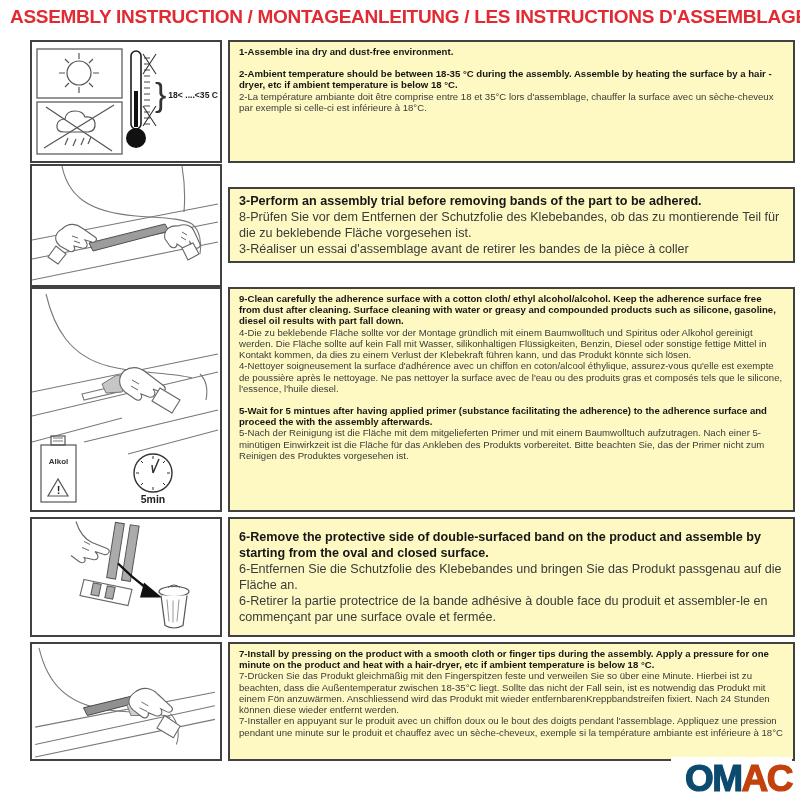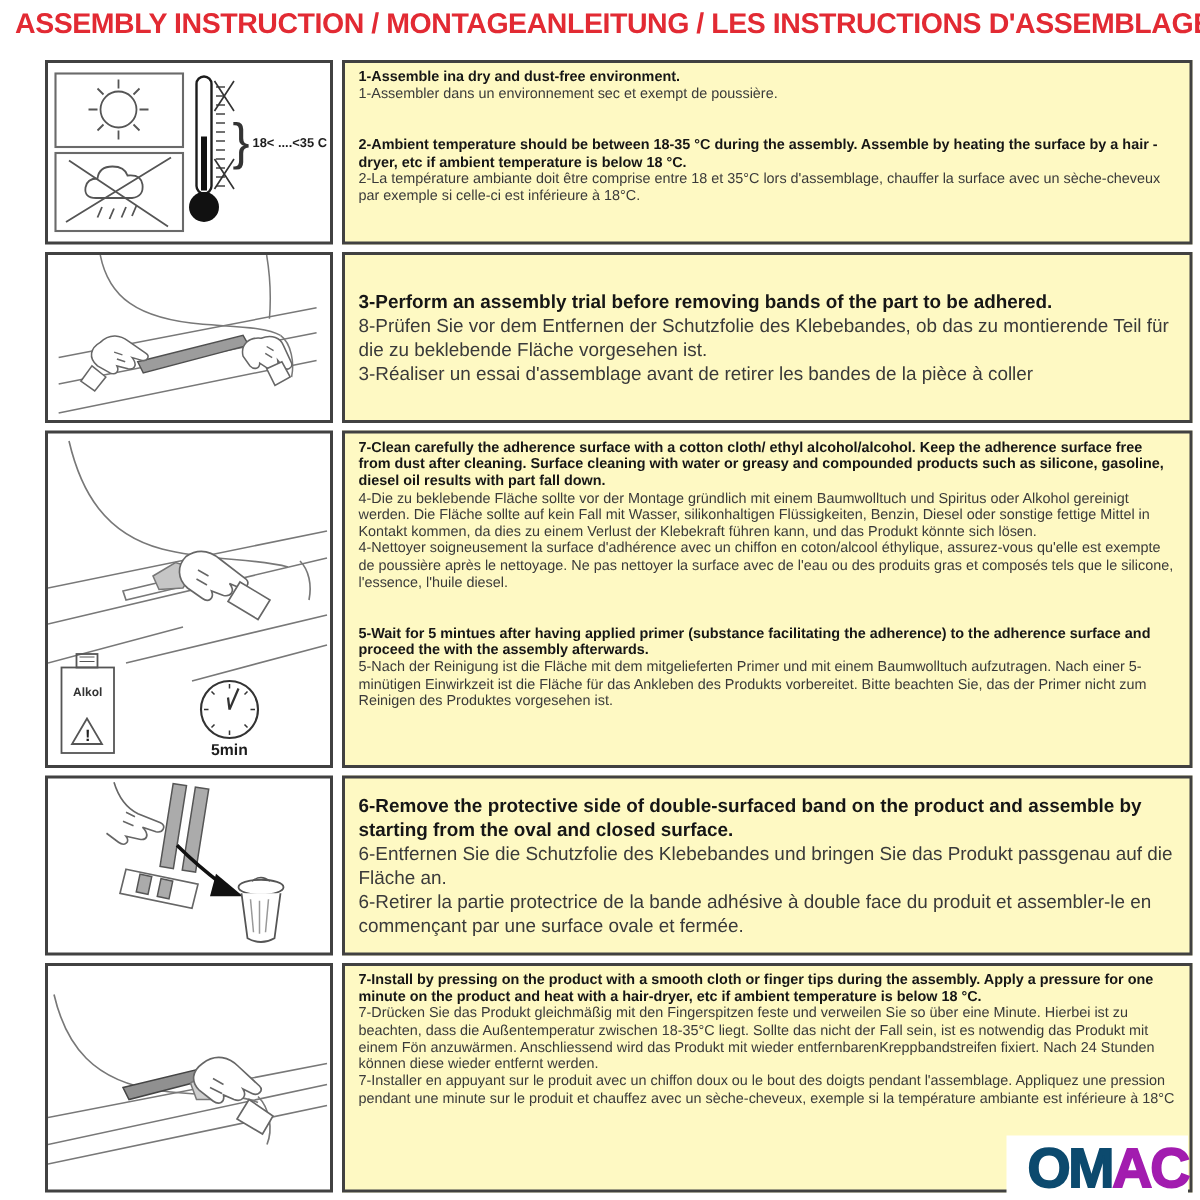--- a/index.html
+++ b/index.html
@@ -30,44 +30,44 @@
   }
   .icon-box svg { width: 100%; height: 100%; display: block; }
   .text-box {
     flex: 1;
     border: 2px solid #414141;
     background: #fef9c3;
     padding: 4px 9px;
     overflow: hidden;
   }
   .h1 { height: 123px; }
-  .h2 { height: 114px; }
+  .h2 { height: 114px; align-items: center; }
   .h3 { height: 225px; }
   .h4 { height: 120px; }
-  .h5 { height: 153px; }
+  .h5 { height: 119px; }
 
   .text-box p { font-size: 9.6px; line-height: 1.17; color: #3a3a3a; }
   .text-box p.b { font-weight: bold; color: #161616; }
-  .group + .group { margin-top: 23px; }
+  .group + .group { margin-top: 11px; }
   .big { display: flex; flex-direction: column; justify-content: center; }
   .big p { font-size: 12.6px; line-height: 1.28; }
 
   .logo {
     position: absolute;
     right: 8px; bottom: 1px;
     background: #fff;
     padding: 3px 0 2px 14px;
     font-size: 37px; font-weight: bold;
     letter-spacing: -1.5px;
     line-height: 1;
     -webkit-text-stroke: 1.2px;
     z-index: 5;
   }
   .logo-black { color: #0c4a6e; }
-  .logo-red { color: #a21caf; margin-top: 45px; }
+  .logo-red { color: #c2410c; margin-top: 45px; }
 </style>
 </head>
 <body>
 
 <h1 class="title">ASSEMBLY INSTRUCTION / MONTAGEANLEITUNG / LES INSTRUCTIONS D'ASSEMBLAGE</h1>
 
 <div class="grid">
 
   <div class="row h1">
     <div class="icon-box">
@@ -96,21 +96,20 @@
             <path d="M111 8l13 20M124 8l-13 20M111 60l13 20M124 60l-13 20"></path>
           </g>
         </g>
         <text x="123" y="60" font-size="34" fill="#333">}</text>
         <text x="186" y="52" text-anchor="end" font-size="8.6" font-weight="bold" fill="#1d1d1d">18&lt; ....&lt;35 C</text>
       </svg>
     </div>
     <div class="text-box">
       <div class="group">
         <p class="b">1-Assemble ina dry and dust-free environment.</p>
-        <p>1-Assembler dans un environnement sec et exempt de poussière.</p>
       </div>
       <div class="group">
         <p class="b">2-Ambient temperature should be between 18-35 °C  during the assembly. Assemble by heating the surface by a hair -dryer, etc if ambient temperature is below 18 °C.</p>
         <p>2-La température ambiante doit être comprise entre 18 et 35°C lors d'assemblage, chauffer la surface avec un sèche-cheveux par exemple si celle-ci est inférieure à 18°C.</p>
       </div>
     </div>
   </div>
 
   <div class="row h2">
     <div class="icon-box">
@@ -172,21 +171,21 @@
           <g stroke="#333" stroke-width="1">
             <path d="M121 164v3M121 195v3M104 181h3M135 181h3M109 169l2 2M131 191l2 2M133 169l-2 2M111 191l-2 2"></path>
           </g>
           <path d="M121 181l6-14M121 181l-1-8" stroke="#333" stroke-width="1.5" fill="none"></path>
         </g>
         <text x="121" y="211" font-size="10.5" font-weight="bold" fill="#1d1d1d" text-anchor="middle">5min</text>
       </svg>
     </div>
     <div class="text-box">
       <div class="group">
-        <p class="b">7-Clean carefully the adherence surface with a cotton cloth/ ethyl alcohol/alcohol. Keep the adherence surface free from dust after cleaning. Surface cleaning with water or greasy and compounded products such as silicone, gasoline, diesel oil results with part fall down.</p>
+        <p class="b">9-Clean carefully the adherence surface with a cotton cloth/ ethyl alcohol/alcohol. Keep the adherence surface free from dust after cleaning. Surface cleaning with water or greasy and compounded products such as silicone, gasoline, diesel oil results with part fall down.</p>
         <p>4-Die zu beklebende Fläche sollte vor der Montage gründlich mit einem Baumwolltuch und Spiritus oder Alkohol gereinigt werden. Die Fläche sollte auf kein Fall mit Wasser, silikonhaltigen Flüssigkeiten, Benzin, Diesel oder sonstige fettige Mittel in Kontakt kommen, da dies zu einem Verlust der Klebekraft führen kann, und das Produkt könnte sich lösen.</p>
         <p>4-Nettoyer soigneusement la surface d'adhérence avec un chiffon en coton/alcool éthylique, assurez-vous qu'elle est exempte de poussière après le nettoyage. Ne pas nettoyer la surface avec de l'eau ou des produits gras et composés tels que le silicone, l'essence, l'huile diesel.</p>
       </div>
       <div class="group">
         <p class="b">5-Wait for 5 mintues after having applied primer (substance facilitating the adherence) to the adherence surface and proceed the with the assembly afterwards.</p>
         <p>5-Nach der Reinigung ist die Fläche mit dem mitgelieferten Primer und mit einem Baumwolltuch aufzutragen. Nach einer 5-minütigen Einwirkzeit ist die Fläche für das Ankleben des Produkts vorbereitet. Bitte beachten Sie, das der Primer nicht zum Reinigen des Produktes vorgesehen ist.</p>
       </div>
     </div>
   </div>
 

